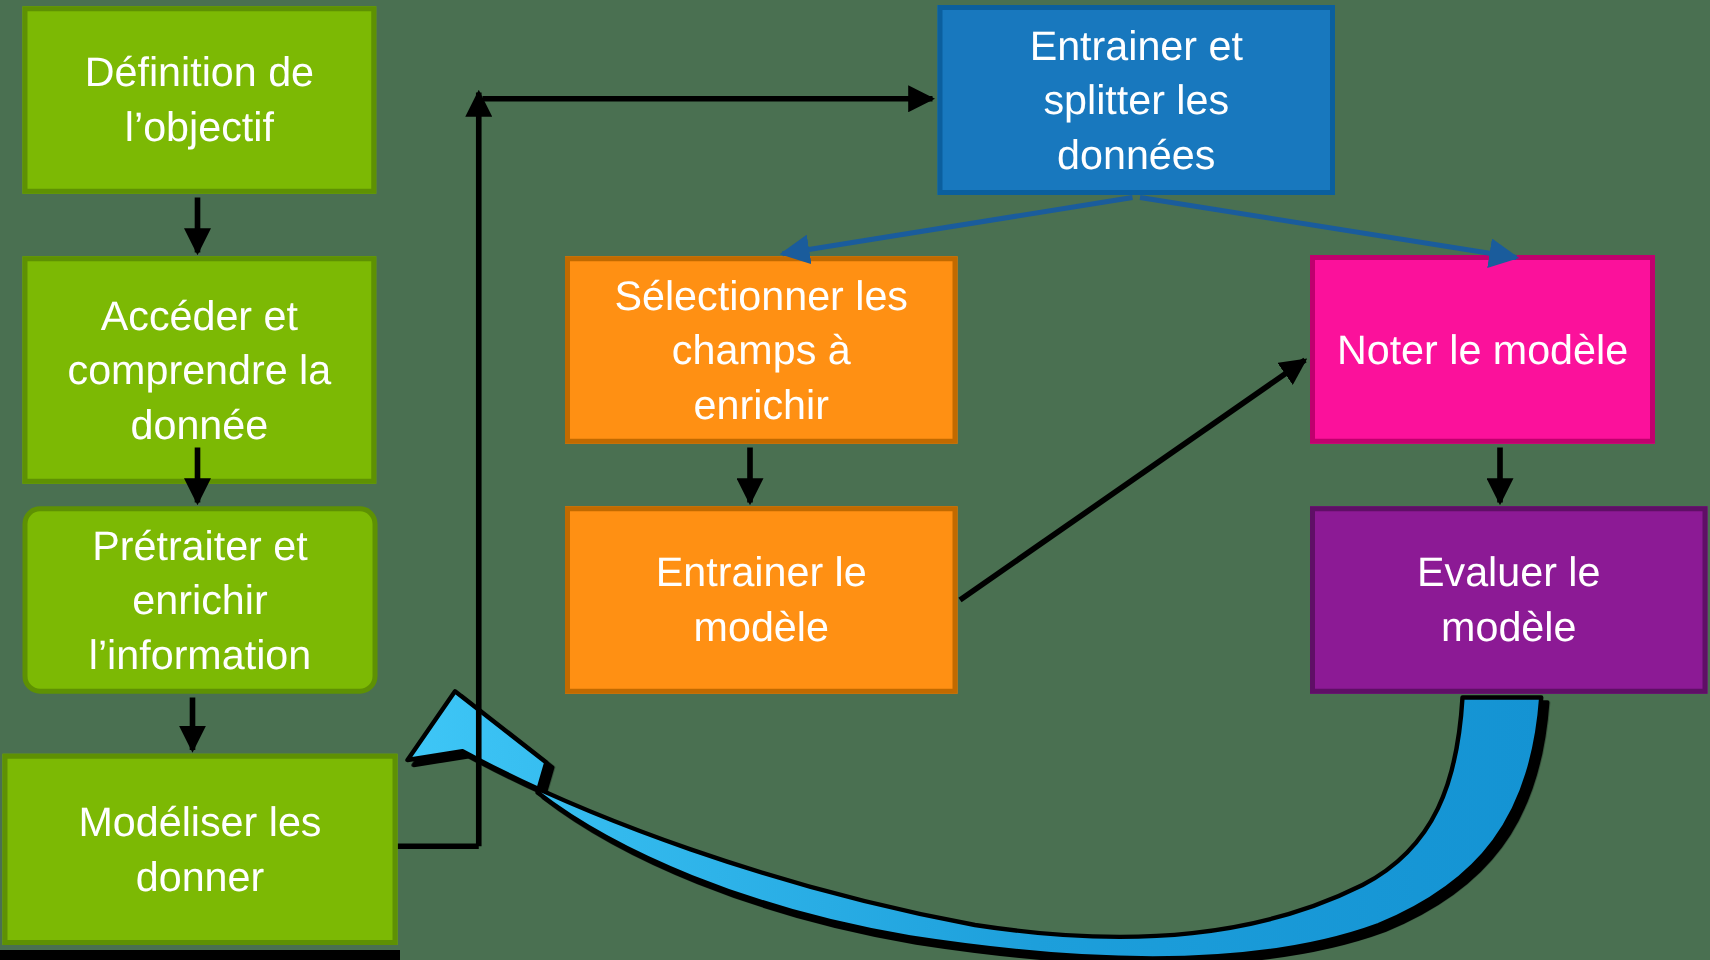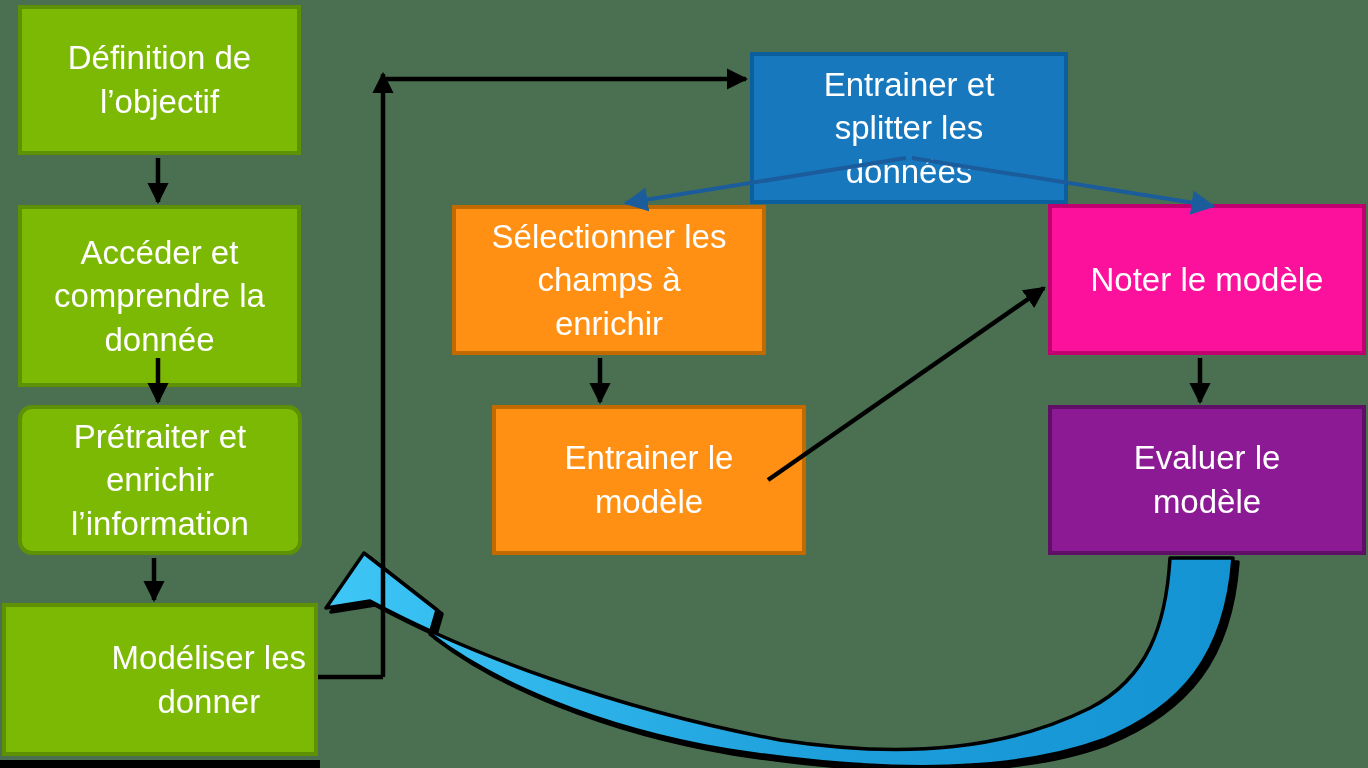--- a/index.html
+++ b/index.html
@@ -26,34 +26,34 @@
     padding:4px 8px;
   }
   .lbl{
     color:var(--text,#fff);
     font-size:33px;
     line-height:1.32;
     white-space:pre-line;
     font-weight:400;
   }
   .green {background:var(--green); border-color:var(--green-border);}
-  .blue  {background:var(--blue);  border-color:var(--blue-border);margin-top:48px;}
+  .blue  {background:var(--blue);  border-color:var(--blue-border);}
   .orange{background:var(--orange);border-color:var(--orange-border);}
   .pink  {background:var(--pink);  border-color:var(--pink-border);}
   .purple{background:var(--purple);border-color:var(--purple-border);}
 
   
   #box-definition  {left:18px;  top:5px;   width:283px; height:150px;text-align:center;}
   #box-acceder     {left:18px;  top:205px; width:283px; height:182px;}
   #box-pretraiter  {left:18px;  top:405px; width:284px; height:150px;border-radius:14px;}
-  #box-modeliser   {left:2px;   top:603px; width:316px; height:153px;justify-content:flex-end;}
+  #box-modeliser   {left:2px;   top:603px; width:316px; height:153px;}
   #box-splitter    {left:750px; top:4px;   width:318px; height:152px;}
   #box-selectionner{left:452px; top:205px; width:314px; height:150px;}
-  #box-entrainer   {left:452px; top:405px; width:314px; height:150px;margin-left:40px;}
-  #box-noter       {left:1048px;top:204px; width:318px; height:151px;}
+  #box-entrainer   {left:452px; top:405px; width:314px; height:150px;}
+  #box-noter       {left:1048px;top:204px; width:276px; height:151px;}
   #box-evaluer     {left:1048px;top:405px; width:318px; height:150px;}
 
   .black-line{stroke:var(--arrow-black,#000);stroke-width:4.5;fill:none;}
   .blue-line {stroke:var(--arrow-blue,#1A5C9C);stroke-width:4;fill:none;}
   .mkb{fill:var(--arrow-black,#000);}
   .mkblue{fill:var(--arrow-blue,#1A5C9C);}
   #swoosh-path{
     stroke:var(--arrow-black,#000);
     stroke-width:3.5;
     stroke-linejoin:round;

